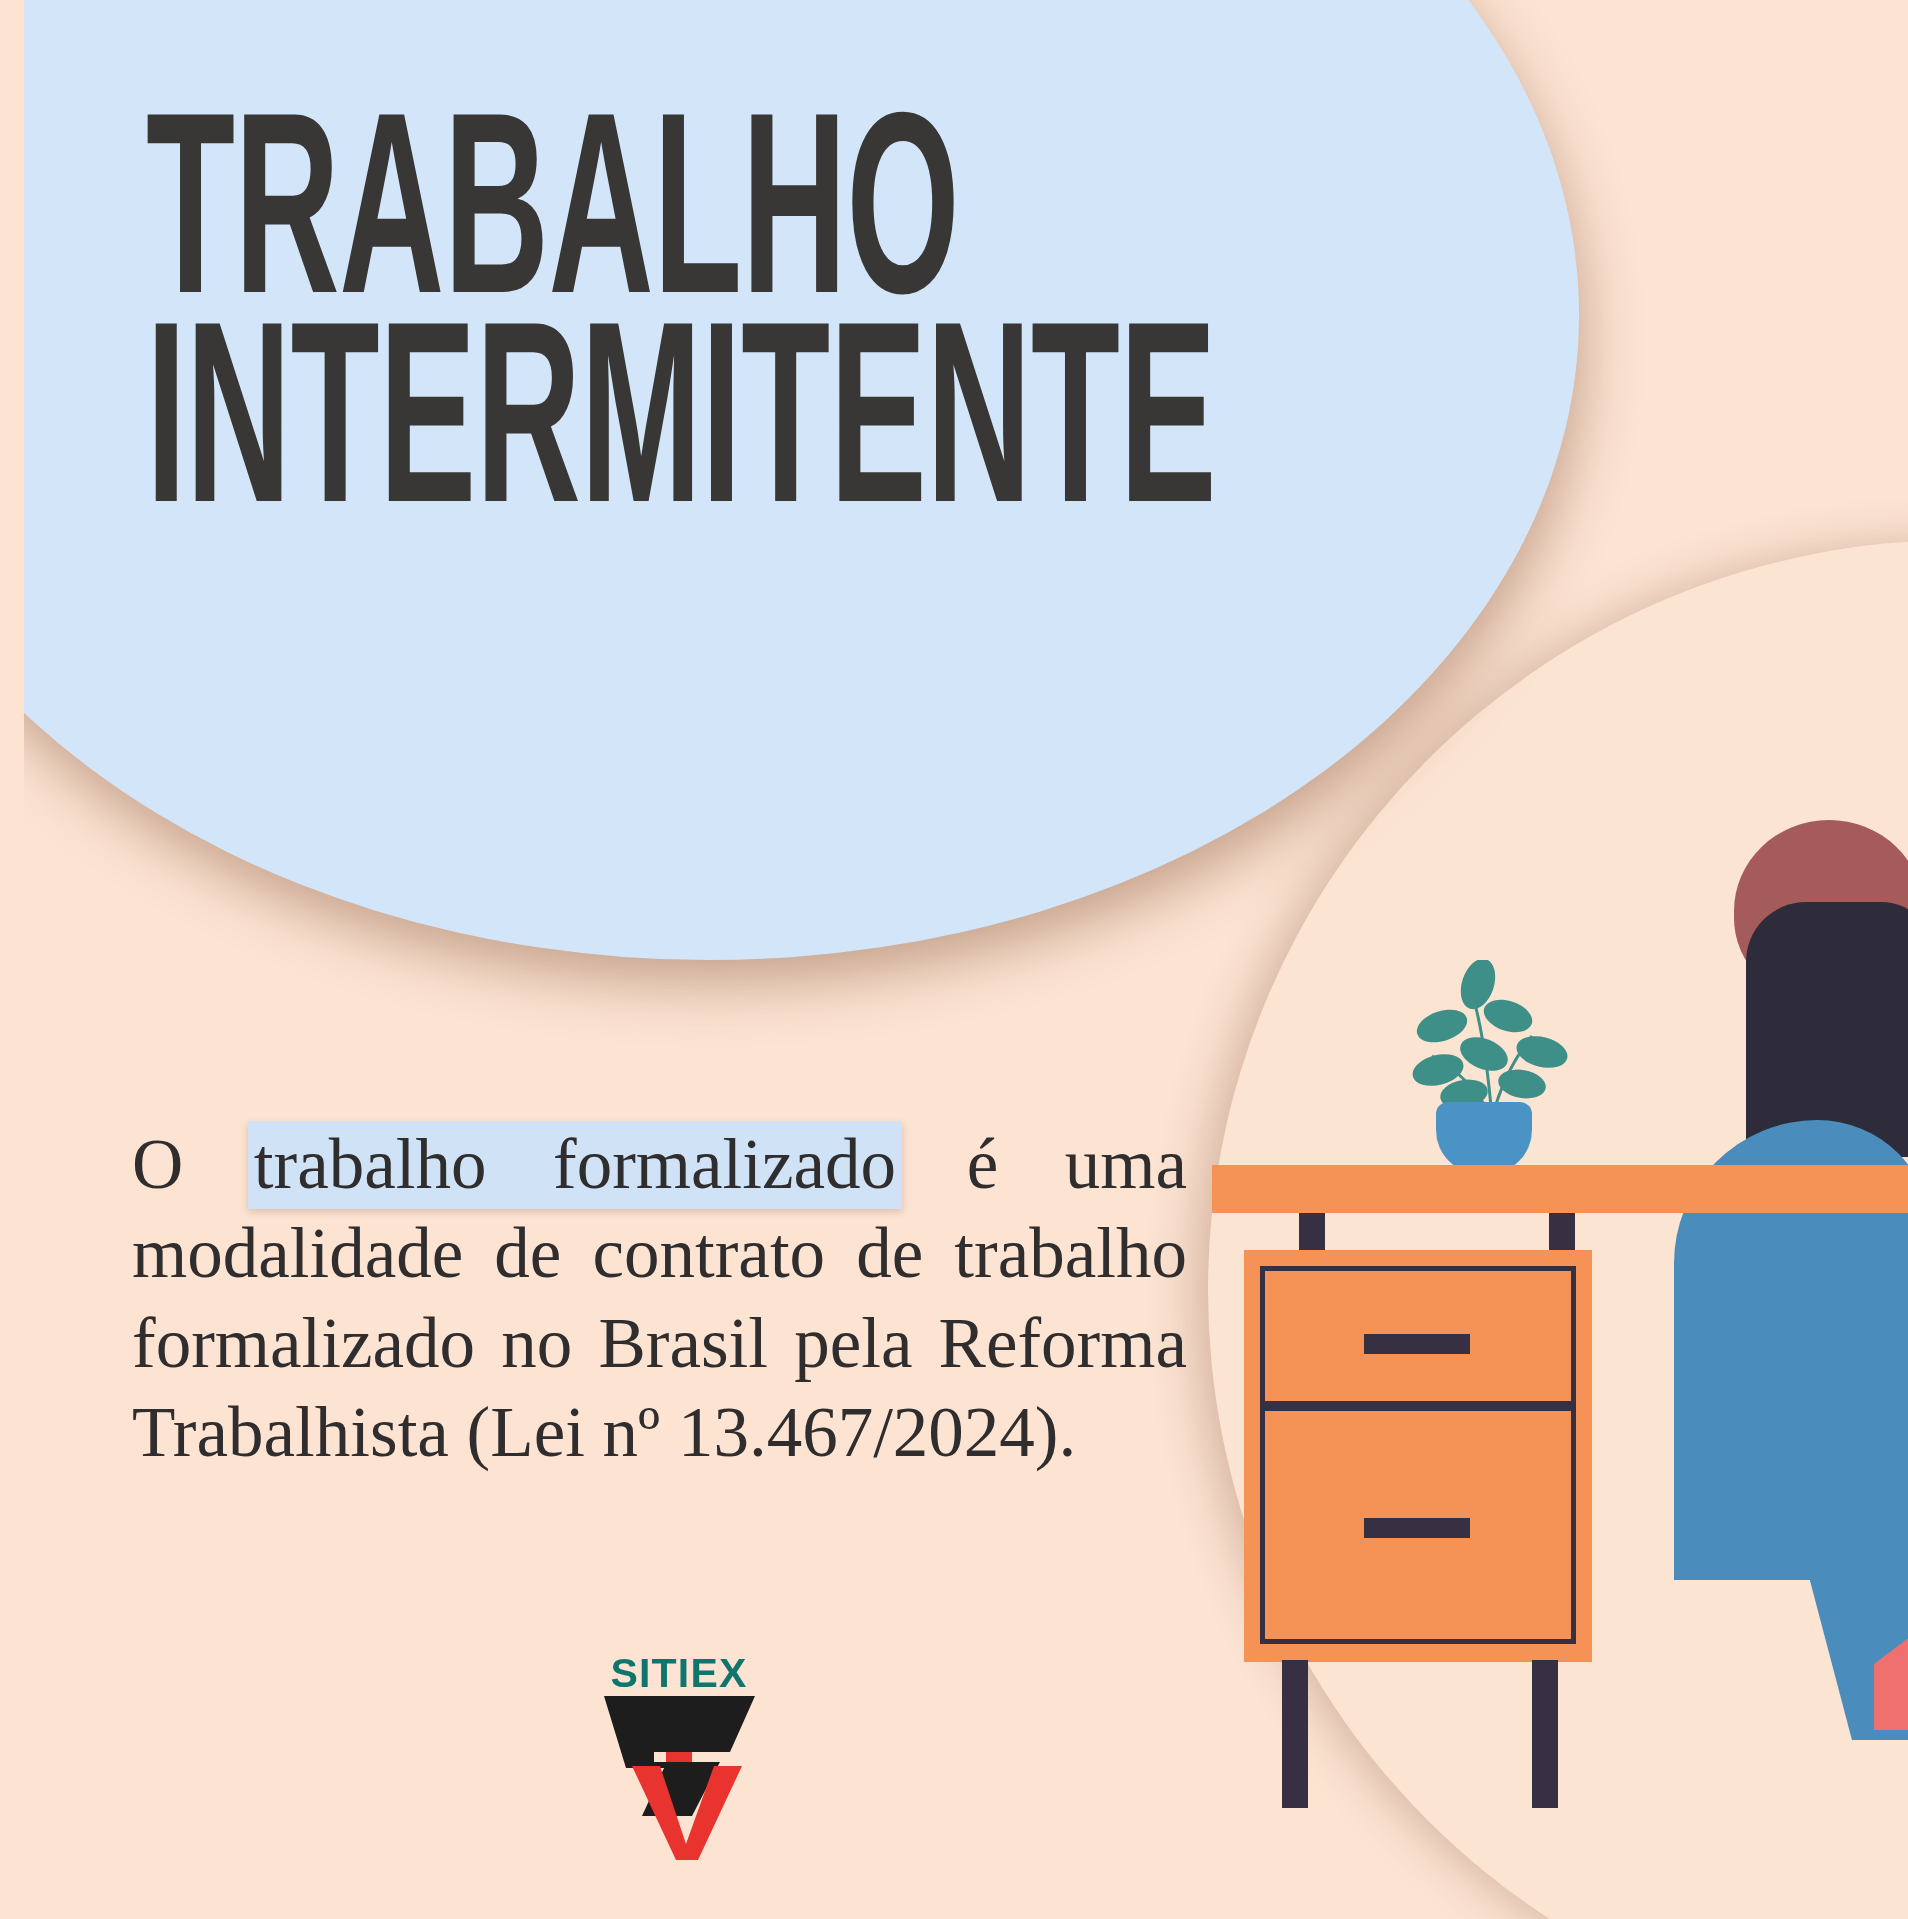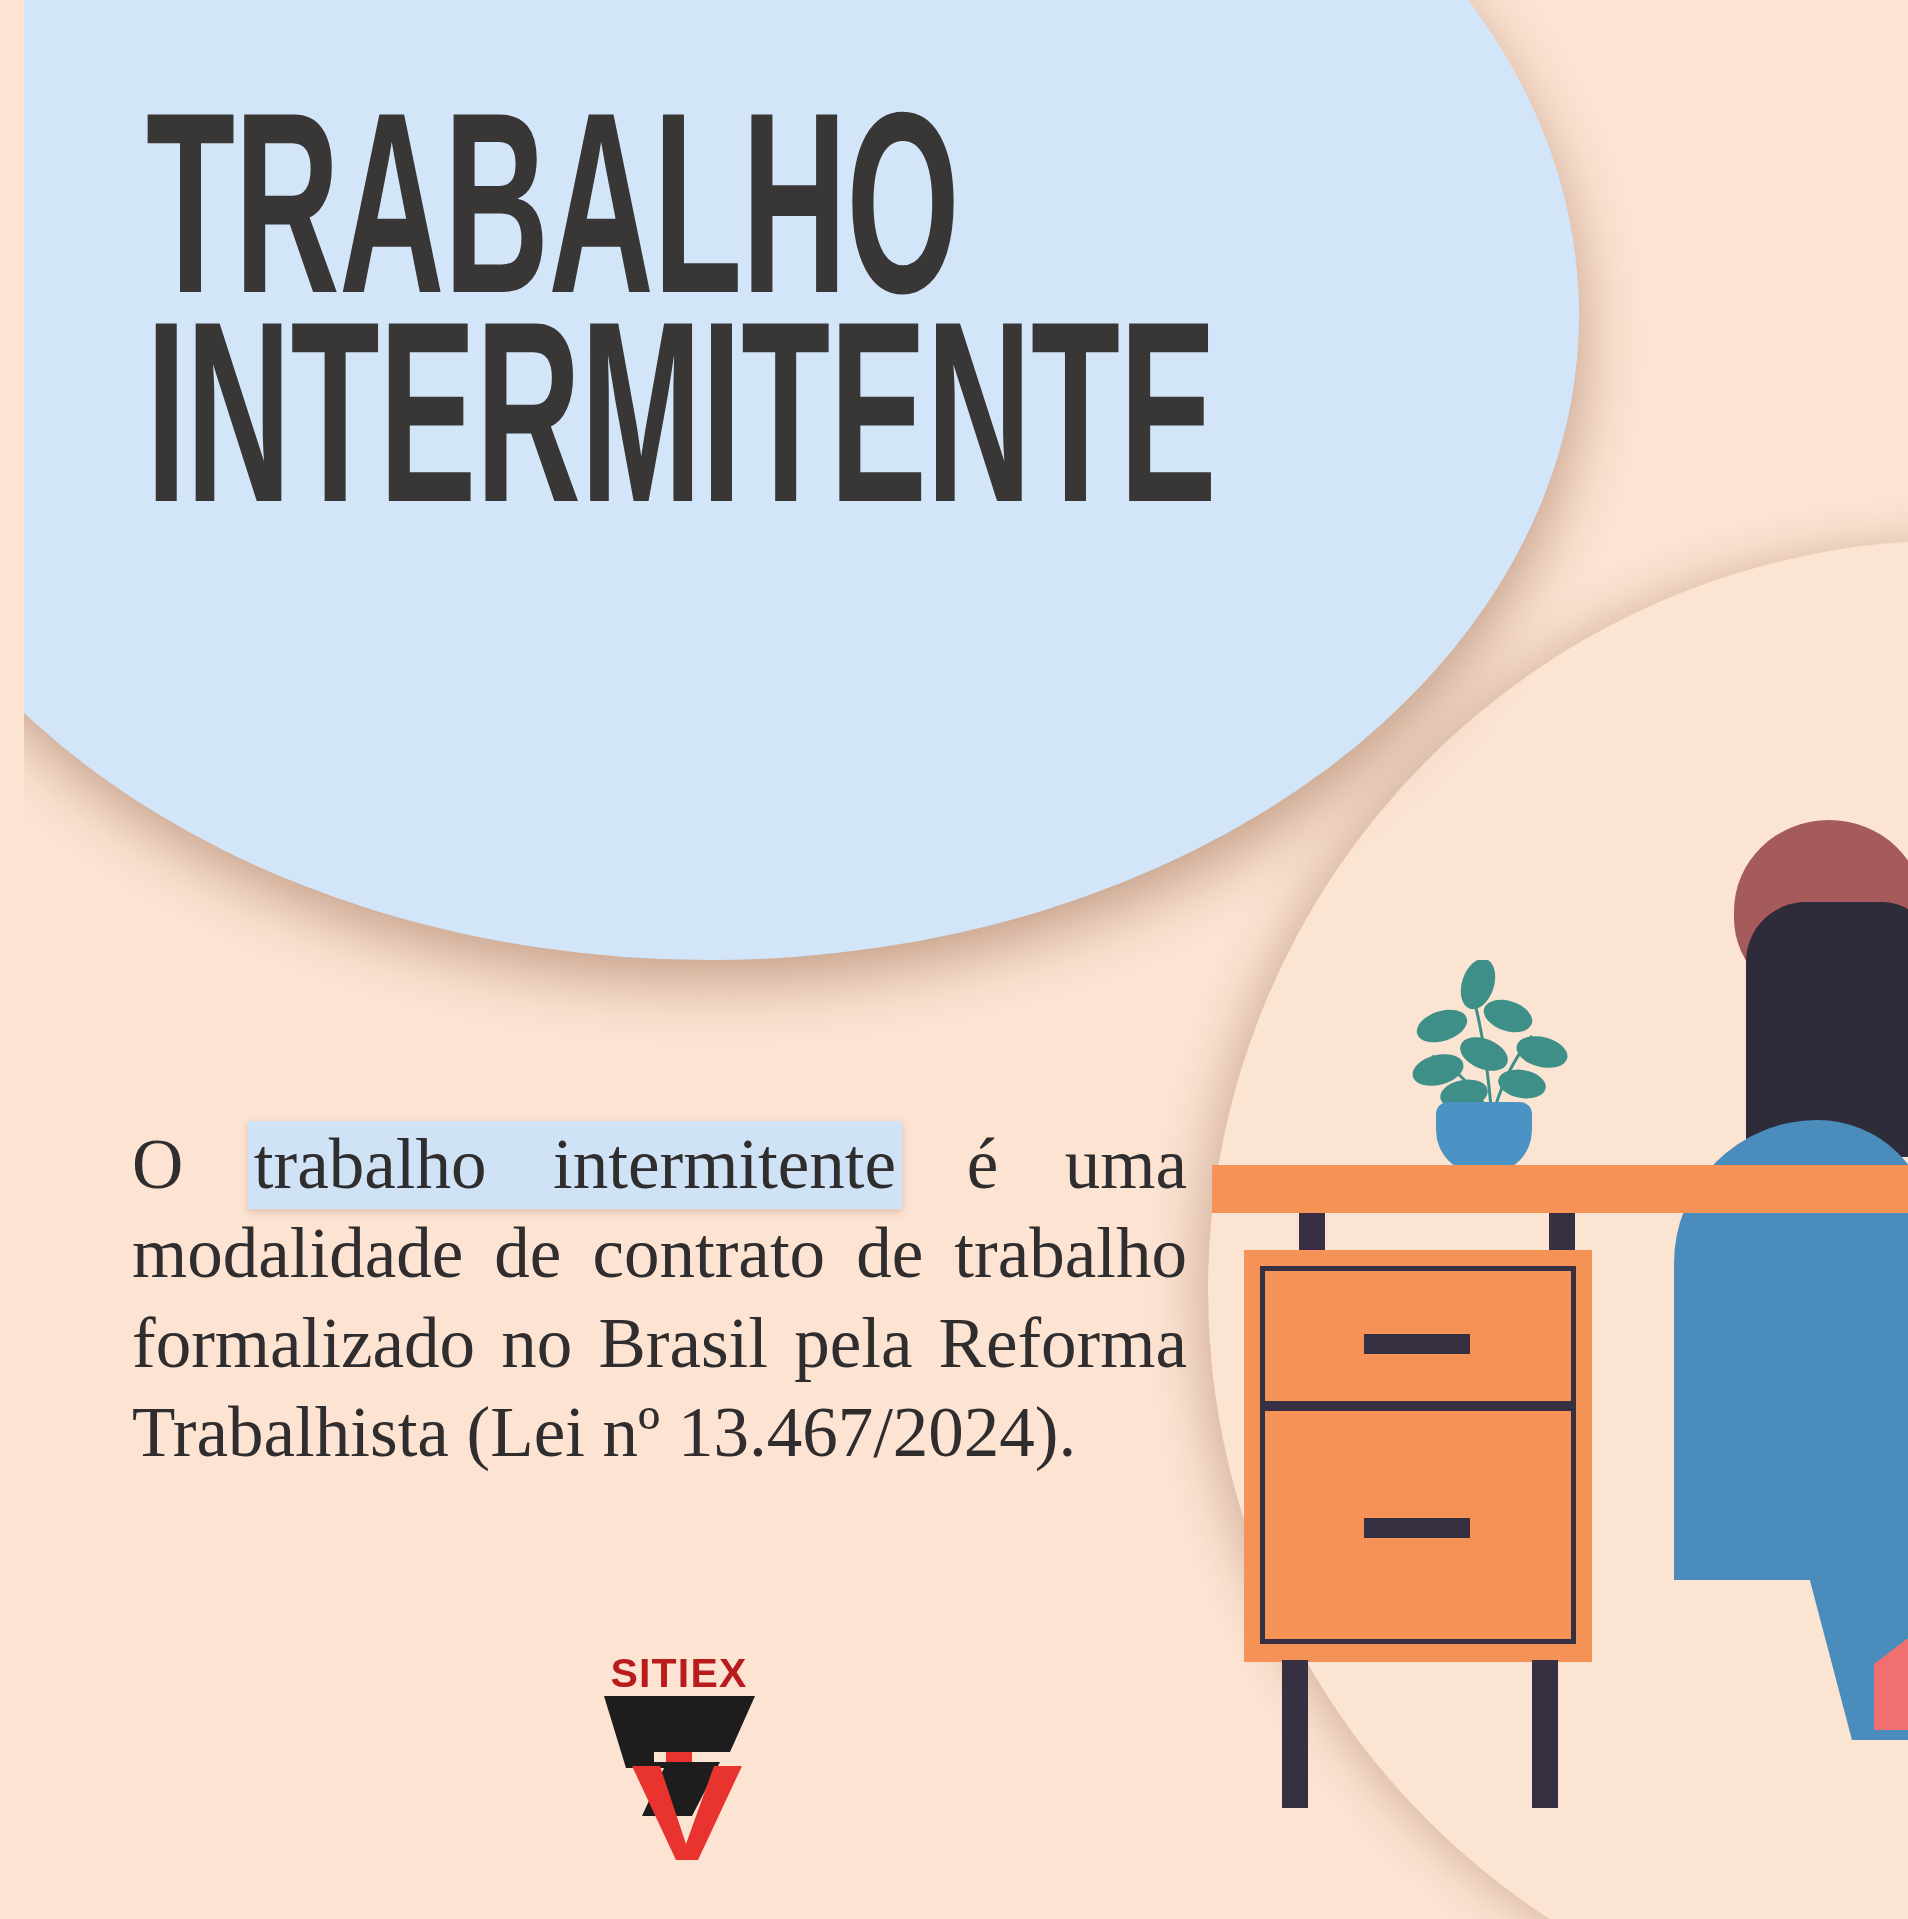--- a/index.html
+++ b/index.html
@@ -90,21 +90,21 @@
   .logo {
     position:absolute;
     left:560px; top:1650px;
     width:190px; height:215px;
     z-index:8;
   }
   .logo-word {
     position:absolute;
     top:0; left:0; width:100%;
     text-align:center;
-    color:#b91c1c;
+    color:#0f766e;
     font-family:"Liberation Sans", sans-serif;
     font-weight:700;
     font-size:41px;
     letter-spacing:0.03em;
   }
   .logo-mark { position:absolute; top:44px; left:18px; width:155px; height:168px; }
 
   
   .scene { position:absolute; left:1150px; top:820px; width:758px; height:1099px; z-index:5; }
   .desk-top {
@@ -180,21 +180,21 @@
     <div class="circle-right"></div>
     <div class="blue-ellipse"></div>
   </div>
 
   <div class="title-block">
     <div class="title-line title-line-1">TRABALHO</div>
     <div class="title-line title-line-2">INTERMITENTE</div>
   </div>
 
   <div class="paragraph">
-    <span>O </span><span class="hl">trabalho intermitente</span><span> é uma modalidade de contrato de trabalho formalizado no Brasil pela Reforma Trabalhista (Lei nº 13.467/2024).</span>
+    <span>O </span><span class="hl">trabalho formalizado</span><span> é uma modalidade de contrato de trabalho formalizado no Brasil pela Reforma Trabalhista (Lei nº 13.467/2024).</span>
   </div>
 
   <div class="logo">
     <div class="logo-word">SITIEX</div>
     <svg class="logo-mark" viewBox="0 0 155 168">
 
       <rect x="64" y="8" width="26" height="104" fill="#e8332f"></rect>
 
       <path d="M2 2 L153 2 L128 58 L52 58 L52 68 L118 68 L90 122 L40 122 L62 74 L24 74 Z" fill="#1d1d1d"></path>
 

